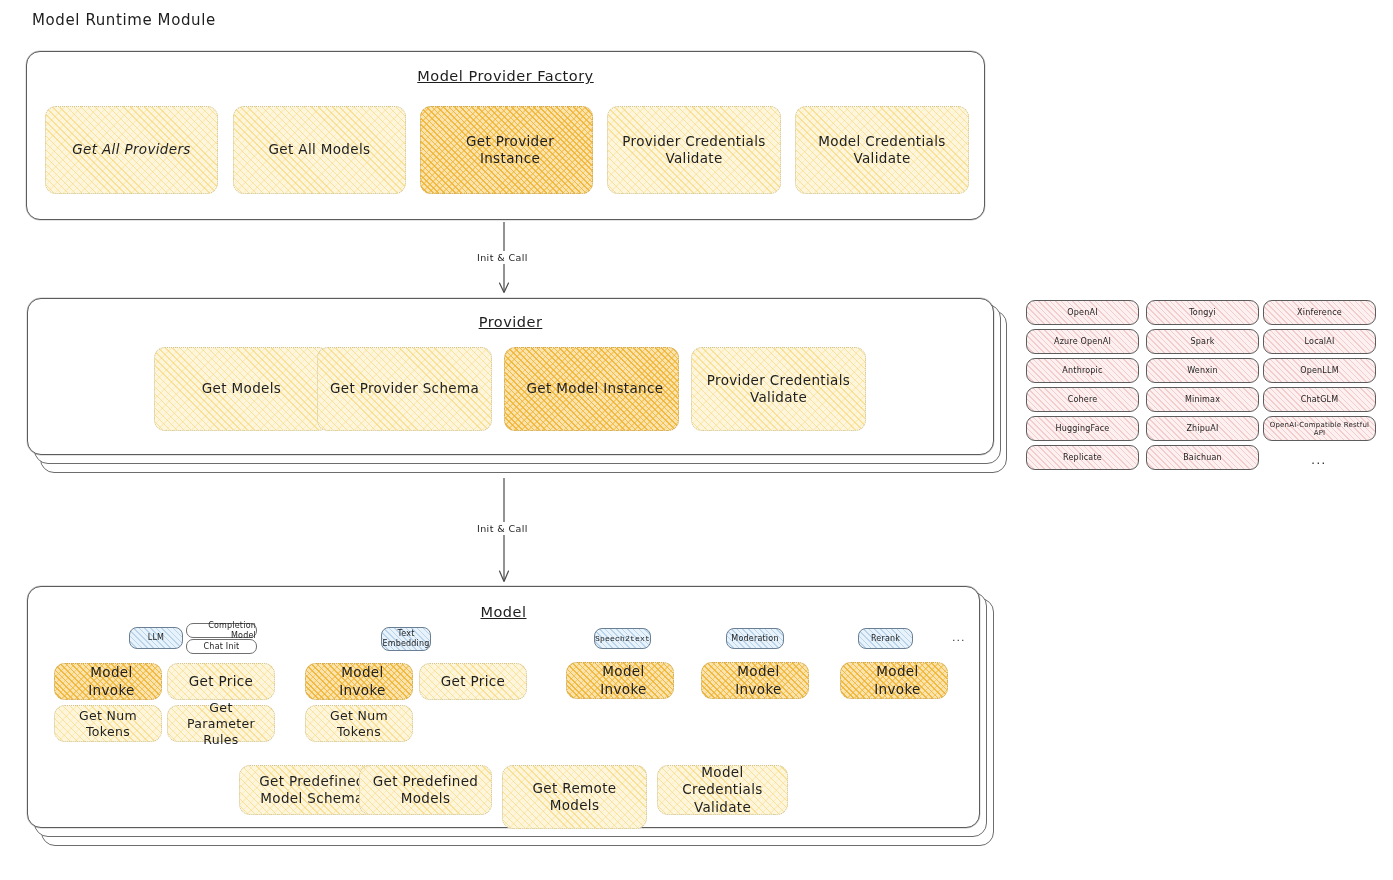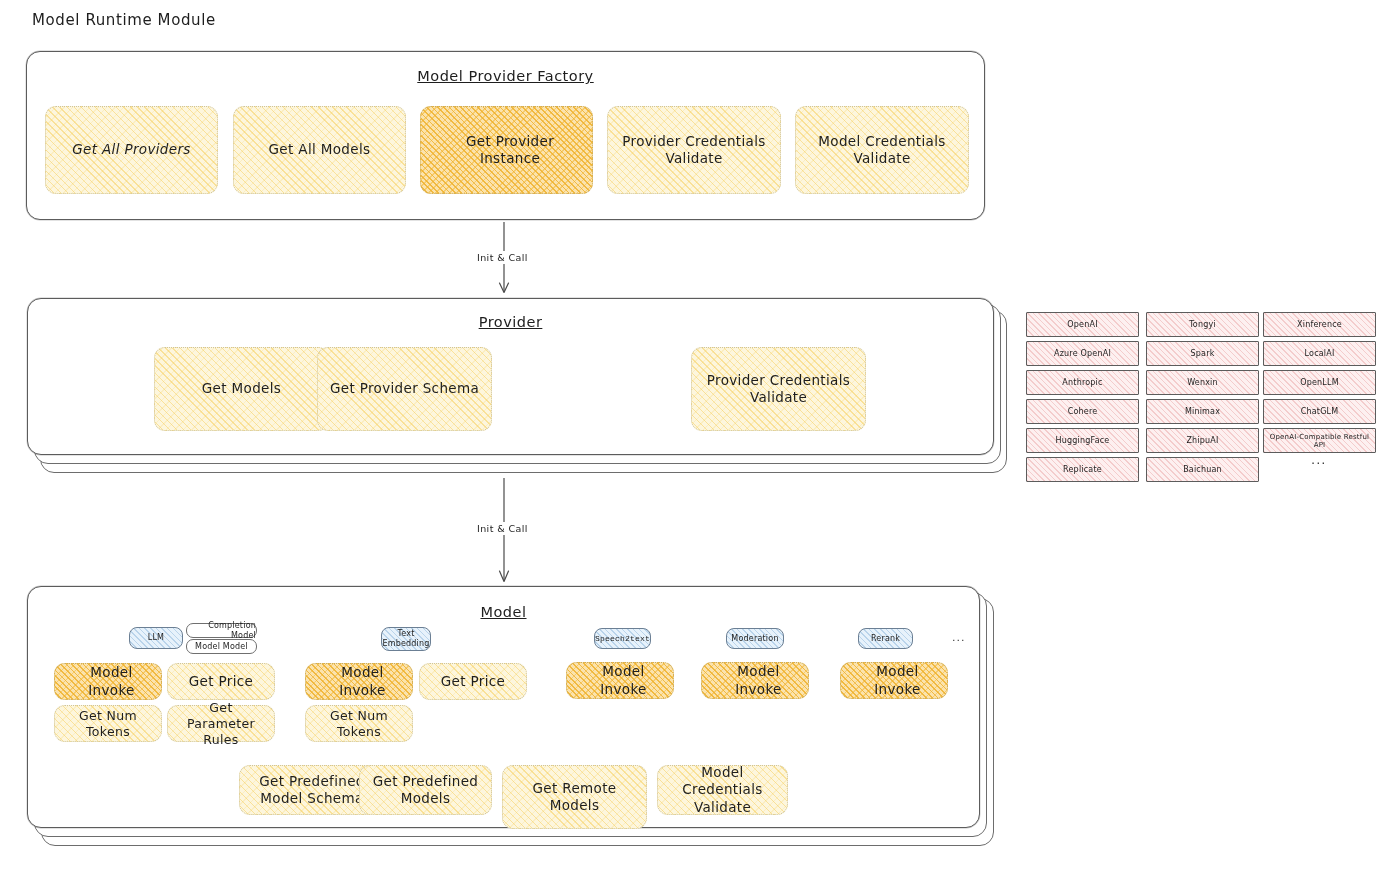--- a/index.html
+++ b/index.html
@@ -100,33 +100,32 @@
   .badge.plain {
     background: #ffffff;
     border-color: #6f6f6f;
     border-radius: 7px;
     text-align: right;
   }
 
   
   .chip {
     position: absolute;
-    border-radius: 1px;
+    border-radius: 9px;
     border: 1.3px solid #5c5c5c;
     display: flex;
     align-items: center;
     justify-content: center;
     text-align: center;
     font-size: 8px;
     color: #1e1e1e;
     letter-spacing: .2px;
     background-color: #fdf0f0;
     background-image:
       repeating-linear-gradient(45deg, rgba(230,150,150,.40) 0 1px, rgba(0,0,0,0) 1px 4px);
-    margin-top: 12px;
   }
 
   
   .arrow-svg { position: absolute; overflow: visible; }
   .arrow-label {
     position: absolute;
     font-size: 9.5px;
     color: #1e1e1e;
     background: #ffffff;
     padding: 1px 4px;
@@ -178,20 +177,21 @@
   <div class="panel-stack" style="left:40px; top:310px; width:967px; height:163px;"></div>
   <div class="panel-stack" style="left:34px; top:304px; width:967px; height:160px;"></div>
   <div class="panel" style="left:27px; top:298px; width:967px; height:157px;">
     <div class="panel-title sketch-text" style="top:15px; left:0;">Provider</div>
   </div>
 
   <div class="node light sketch-text" style="left:129px; top:347px; width:175px; height:84px;margin-left:25px;">Get Models</div>
 
   <div class="node light sketch-text" style="left:317px; top:347px; width:175px; height:84px;">Get Provider Schema</div>
 
+  <div class="node strong sketch-text" style="left:504px; top:347px; width:175px; height:84px;">Get Model Instance</div>
 
   <div class="node light sketch-text" style="left:691px; top:347px; width:175px; height:84px;">Provider Credentials Validate</div>
 
   <div class="chip sketch-text" style="left:1026px; top:300px; width:113px; height:25px;">OpenAI</div>
   <div class="chip sketch-text" style="left:1026px; top:329px; width:113px; height:25px;">Azure OpenAI</div>
   <div class="chip sketch-text" style="left:1026px; top:358px; width:113px; height:25px;">Anthropic</div>
   <div class="chip sketch-text" style="left:1026px; top:387px; width:113px; height:25px;">Cohere</div>
   <div class="chip sketch-text" style="left:1026px; top:416px; width:113px; height:25px;">HuggingFace</div>
   <div class="chip sketch-text" style="left:1026px; top:445px; width:113px; height:25px;">Replicate</div>
 
@@ -216,21 +216,21 @@
   <div class="arrow-label sketch-text" style="left:473px; top:522px;">Init &amp; Call</div>
 
   <div class="panel-stack" style="left:41px; top:598px; width:953px; height:248px;"></div>
   <div class="panel-stack" style="left:34px; top:592px; width:953px; height:245px;"></div>
   <div class="panel" style="left:27px; top:586px; width:953px; height:242px;">
     <div class="panel-title sketch-text" style="top:17px; left:0;">Model</div>
   </div>
 
   <div class="badge blue sketch-text" style="left:129px; top:627px; width:54px; height:22px;">LLM</div>
   <div class="badge plain sketch-text" style="left:186px; top:623px; width:71px; height:15px;">Completion Model</div>
-  <div class="badge plain sketch-text" style="left:186px; top:639px; width:71px; height:15px;">Model Model</div>
+  <div class="badge plain sketch-text" style="left:186px; top:639px; width:71px; height:15px;">Chat Init</div>
 
   <div class="badge blue sketch-text" style="left:381px; top:627px; width:50px; height:24px;">Text Embedding</div>
 
   <div class="badge blue sketch-text" style="left:594px; top:628px; width:57px; height:21px;font-family:Liberation Mono, monospace;">Speech2text</div>
 
   <div class="badge blue sketch-text" style="left:726px; top:628px; width:58px; height:21px;">Moderation</div>
 
   <div class="badge blue sketch-text" style="left:858px; top:628px; width:55px; height:21px;">Rerank</div>
 
   <div class="ellipsis sketch-text" style="left:952px; top:631px; font-size:11px;">...</div>

